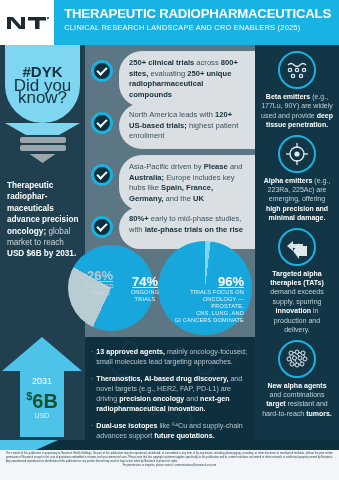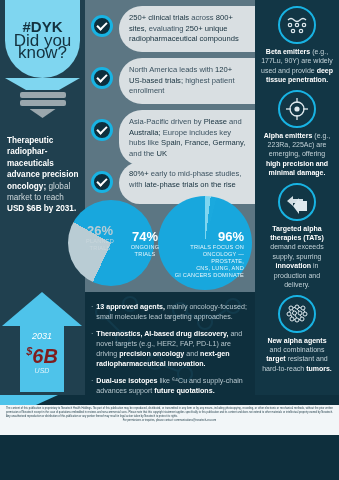--- a/index.html
+++ b/index.html
@@ -56,32 +56,32 @@
   .bulb-tip { width: 26px; height: 9px; background: #9aa7ad; margin: 3px auto 0;
     clip-path: polygon(0 0, 100% 0, 50% 100%); }
 
   .rail-text {
     position: absolute; left: 7px; top: 135px; width: 72px;
     font-size: 8.2px; line-height: 11.4px; color: #cfd8dc;
   }
   .rail-text b { color: #ffffff; font-weight: bold; }
 
   .arrow-up {
-    position: absolute; left: 2px; top: 292px; width: 80px; height: 100px; font-style: italic;
+    position: absolute; left: 2px; top: 292px; width: 80px; height: 100px;
   }
   .arrow-head {
     width: 80px; height: 34px; background: #4ec3ea;
     clip-path: polygon(50% 0, 100% 100%, 0 100%);
   }
   .arrow-stem {
     width: 44px; height: 66px; background: #4ec3ea; margin: 0 auto;
     display: flex; flex-direction: column; align-items: center; padding-top: 5px;
   }
   .arrow-year { font-size: 9px; color: #ffffff; }
-  .arrow-val { font-size: 20px; font-weight: bold; color: #7f1d1d; line-height: 20px; }
+  .arrow-val { font-size: 20px; font-weight: bold; color: #14532d; line-height: 20px; }
   .arrow-val sup { font-size: 11px; vertical-align: super; }
   .arrow-usd { font-size: 7px; color: #dff4fb; margin-top: 1px; }
 
   
   .center-col {
     position: absolute; left: 85px; top: 0; width: 170px; height: 395px;
     background: #5c7683;
   }
   .pill-list { padding: 6px 0 0 0; }
   .pill-row { display: flex; align-items: flex-start; margin-bottom: 6px; height: 46px; }
@@ -96,34 +96,34 @@
     content: ""; width: 8px; height: 4px;
     border-left: 2.2px solid #fff; border-bottom: 2.2px solid #fff;
     transform: rotate(-45deg); margin-top: -2px;
   }
   .pill {
     flex: 1; background: #d9dfe2; color: #3b5260;
     border-radius: 23px 0 0 23px;
     padding: 7px 8px 7px 10px; min-height: 42px;
     font-size: 7.6px; line-height: 10.6px;
   }
-  .pill b { color: #16303d; font-weight: normal; }
+  .pill b { color: #16303d; font-weight: bold; }
 
   
   .pies { position: absolute; left: -45px; top: 196px; width: 215px; height: 96px; }
   .pie { position: absolute; border-radius: 50%; }
   .pie-a { left: 28px; top: 4px; width: 86px; height: 86px;
     background: conic-gradient(from 205deg, #b9ccd4 0deg 94deg, #18a7dd 94deg 360deg); }
   .pie-b { left: 118px; top: 0px; width: 94px; height: 94px;
     background: conic-gradient(from 0deg, #7fd6f0 0deg 7deg, #1aa9de 7deg 14deg, #18a7dd 14deg 360deg); }
   .pie-lbl { position: absolute; text-align: center; color: #ffffff; }
   .lbl-26 { left: 38px; top: 28px; width: 44px; }
   .lbl-74 { left: 83px; top: 34px; width: 44px; }
   .lbl-96 { left: 130px; top: 34px; width: 74px; text-align: right; }
-  .pct { font-size: 13px; font-weight: bold; line-height: 14px; }
+  .pct { font-size: 13px; font-weight: bold; line-height: 14px; text-decoration: underline; }
   .pct-26 { color: #b9ccd4; }
   .pct-sm { font-size: 5.6px; line-height: 7px; letter-spacing: 0.2px; }
   .pct-sm-26 { color: #c9d6dc; }
   .pct-sm-wh { color: #e7f6fc; }
 
   
   .right-col {
     position: absolute; left: 255px; top: 0; width: 84px; height: 395px;
     background: #123645;
     padding-top: 6px;
@@ -164,20 +164,33 @@
     position: absolute; left: 6px; top: 12px; width: 327px;
     font-size: 2.6px; line-height: 3.9px; color: #24404c; text-align: justify;
   }
   .footer-text .lastline { display: block; text-align: center; }
 </style>
 </head>
 <body>
 
 <div class="page">
 
+  <div class="header">
+    <div class="logo-box">
+      <svg width="46" height="22" viewBox="0 0 46 22">
+        <path d="M3 17 L3 5 L9 5 L17 14 L17 5 L21 5 L21 17 L15 17 L7 8 L7 17 Z" fill="#1b2a36"></path>
+        <path d="M24 5 L42 5 L42 8.5 L35.5 8.5 L35.5 17 L31 17 L31 8.5 L24 8.5 Z" fill="#1b2a36"></path>
+        <circle cx="44" cy="6" r="1" fill="#1b2a36"></circle>
+      </svg>
+    </div>
+    <div class="header-title">
+      <div class="h1">THERAPEUTIC RADIOPHARMACEUTICALS</div>
+      <div class="h2">CLINICAL RESEARCH LANDSCAPE AND CRO ENABLERS (2025)</div>
+    </div>
+  </div>
 
   <div class="body-wrap">
 
     <div class="left-rail">
       <div class="bulb">
         <div class="bulb-glass">
           <div class="dyk">#DYK</div>
           <div class="dyk-sub">Did you</div>
           <div class="dyk-sub">know?</div>
         </div>

